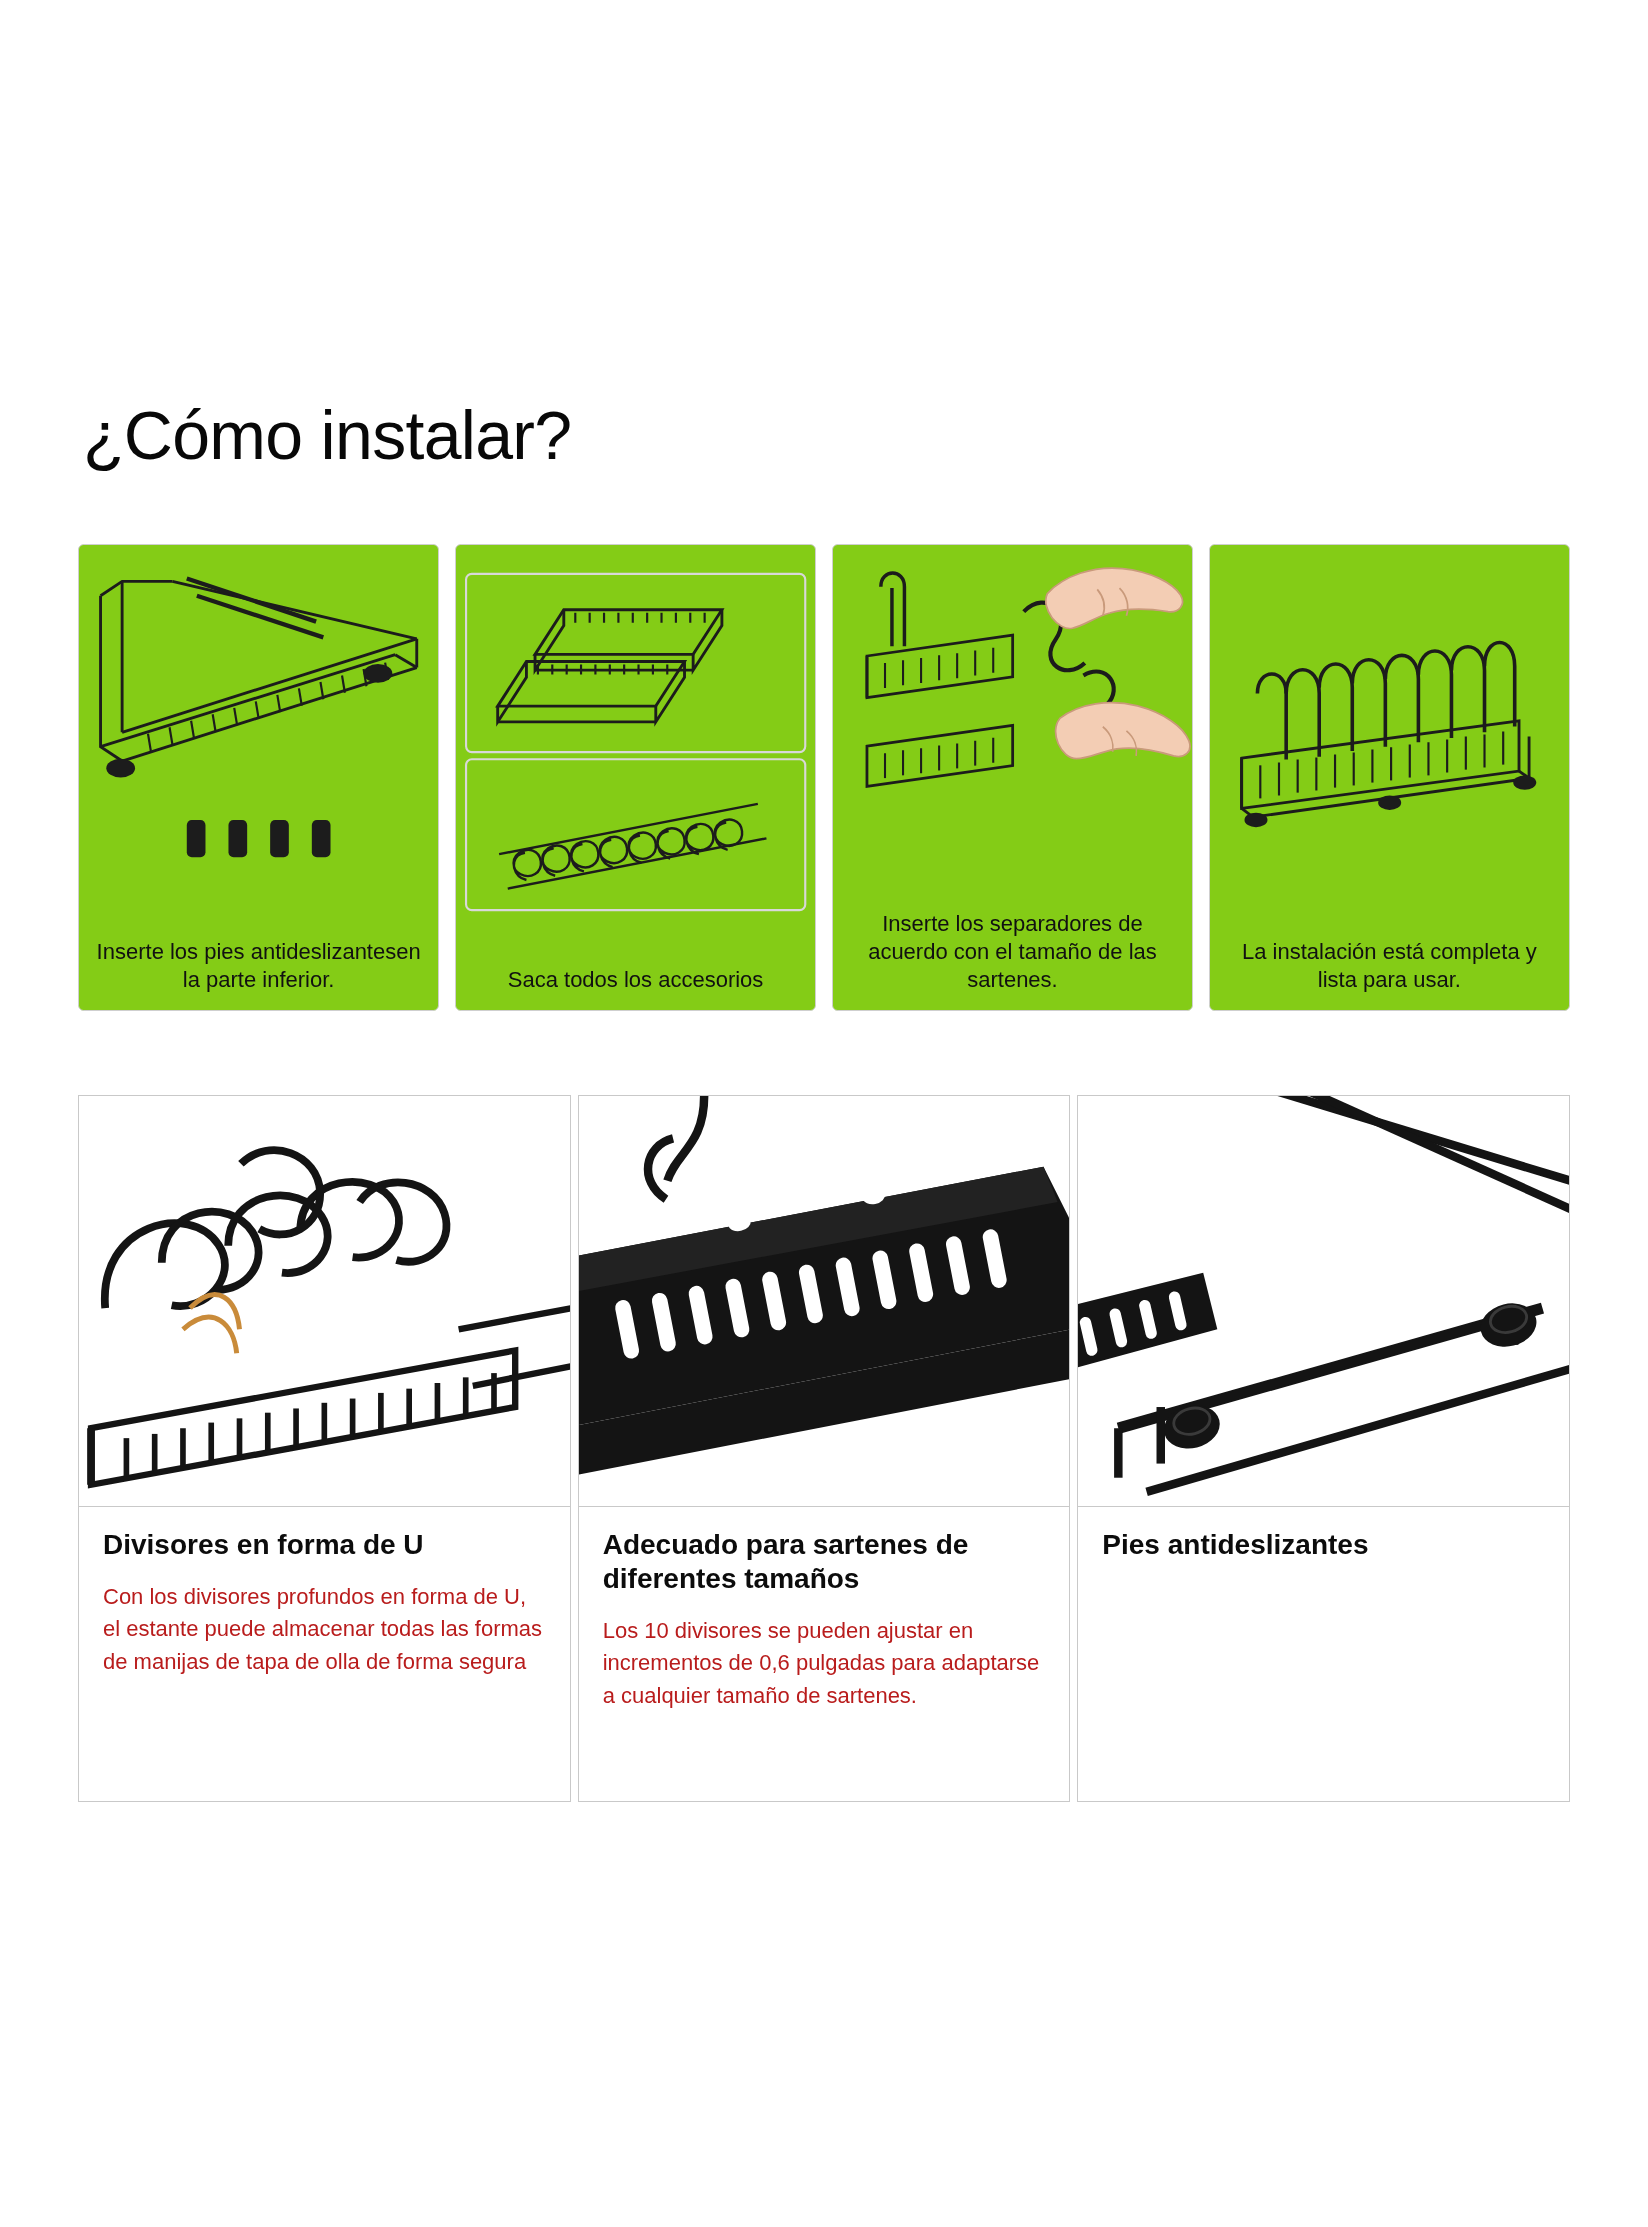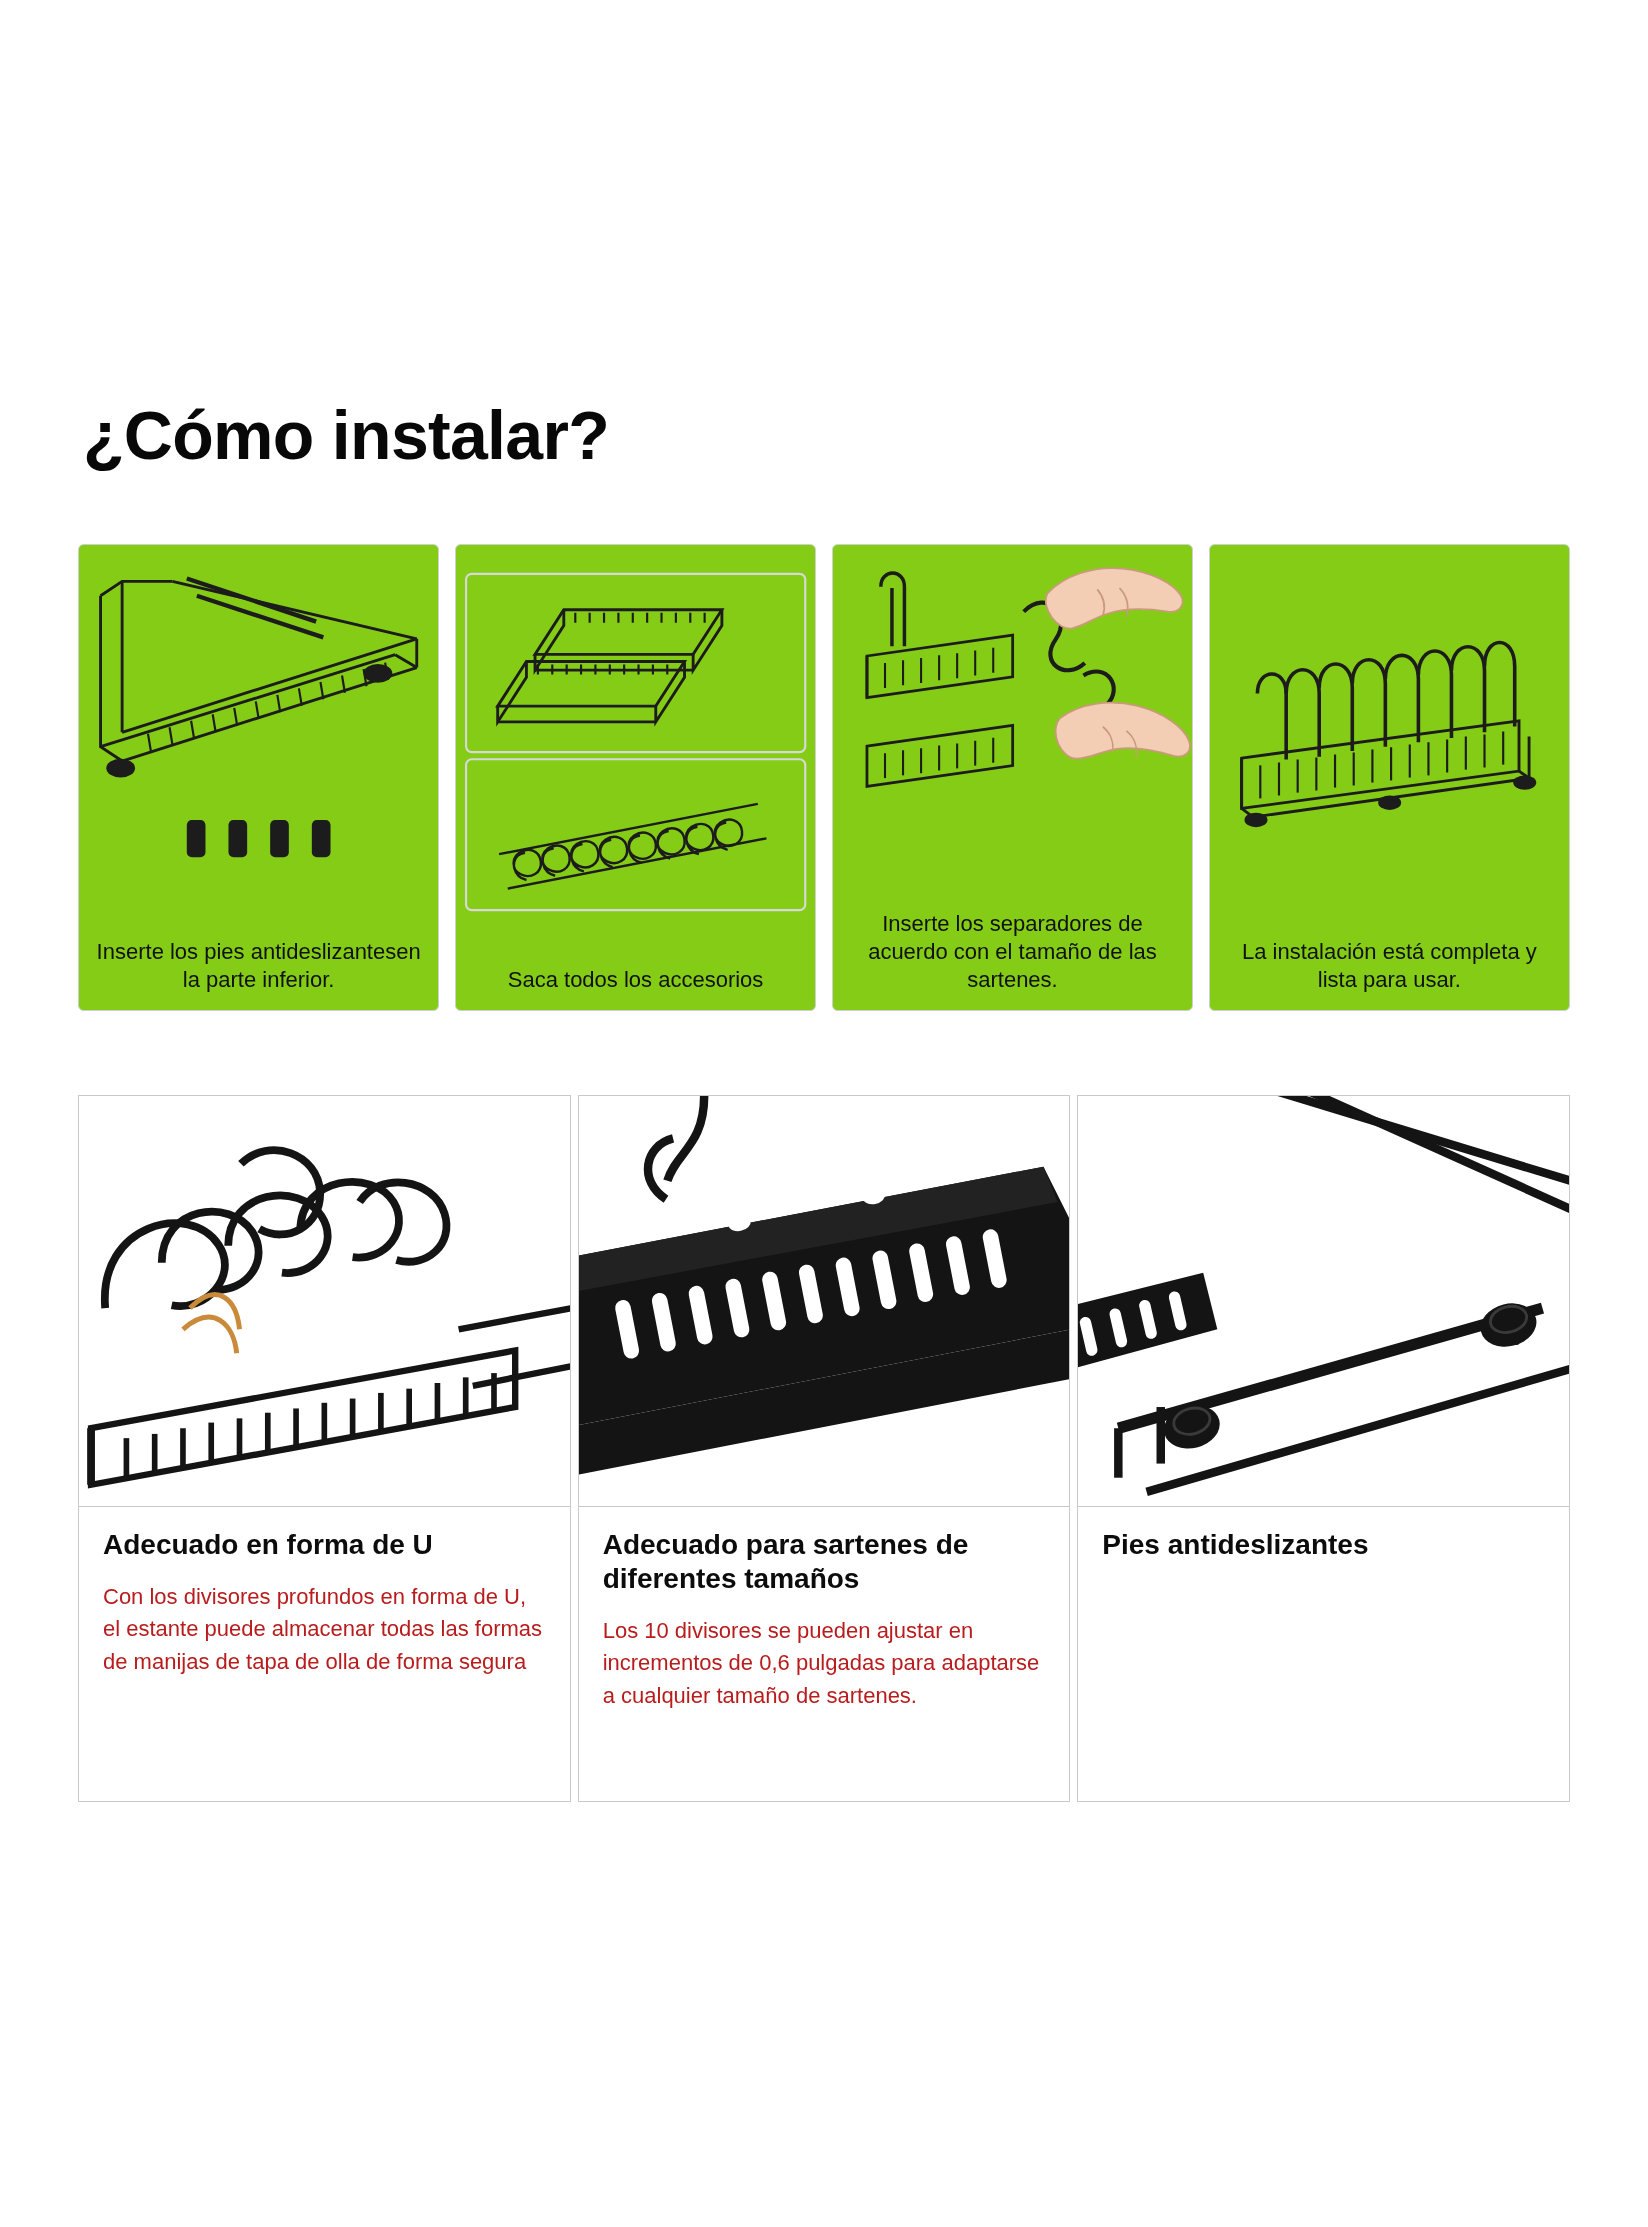--- a/index.html
+++ b/index.html
@@ -22,21 +22,21 @@
     width: 1648px;
     height: 2227px;
   }
 
   
   .title {
     position: absolute;
     left: 83px;
     top: 396px;
     font-size: 68px;
-    font-weight: bold;
+    font-weight: normal;
     letter-spacing: -0.7px;
     color: #080808;
     white-space: nowrap;
   }
 
   
   .steps-row {
     position: absolute;
     left: 78px;
     top: 544px;
@@ -368,21 +368,21 @@
             <path d="M540 330 L700 300" stroke-width="9"></path>
             <path d="M560 410 L700 382" stroke-width="9"></path>
           </g>
           <g fill="none" stroke="#c98b3a" stroke-width="7">
             <path d="M160 300 c40 -40 66 -10 70 30"></path>
             <path d="M150 330 c44 -38 72 -6 76 34"></path>
           </g>
         </svg>
       </div>
       <div class="feature-text">
-        <div class="feature-title">Adecuado en forma de U</div>
+        <div class="feature-title">Divisores en forma de U</div>
         <div class="feature-body">Con los divisores profundos en forma de U, el estante puede almacenar todas las formas de manijas de tapa de olla de forma segura</div>
       </div>
     </div>
 
     <div class="feature-card">
       <div class="feature-art">
         <svg class="art-svg" viewBox="0 0 700 580" preserveAspectRatio="xMidYMid slice">
           <rect x="0" y="0" width="700" height="580" fill="#ffffff"></rect>
 
           <g>

